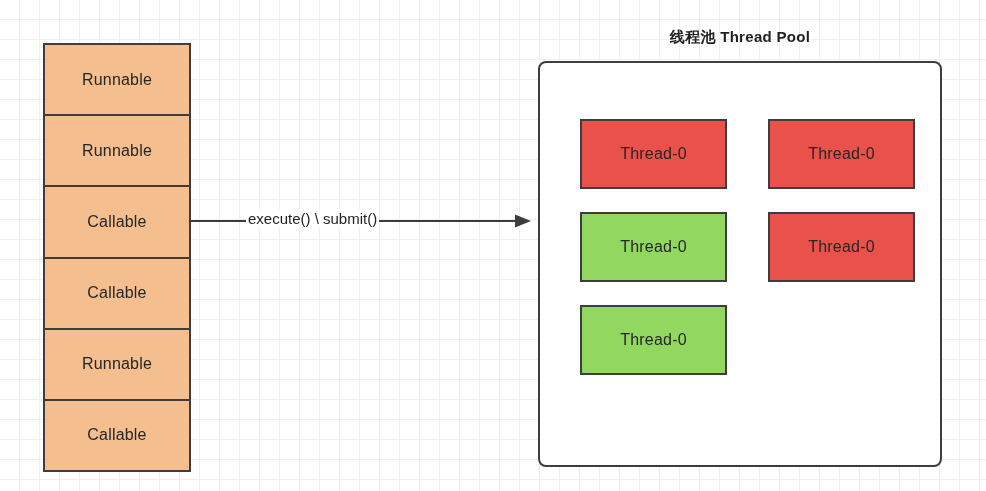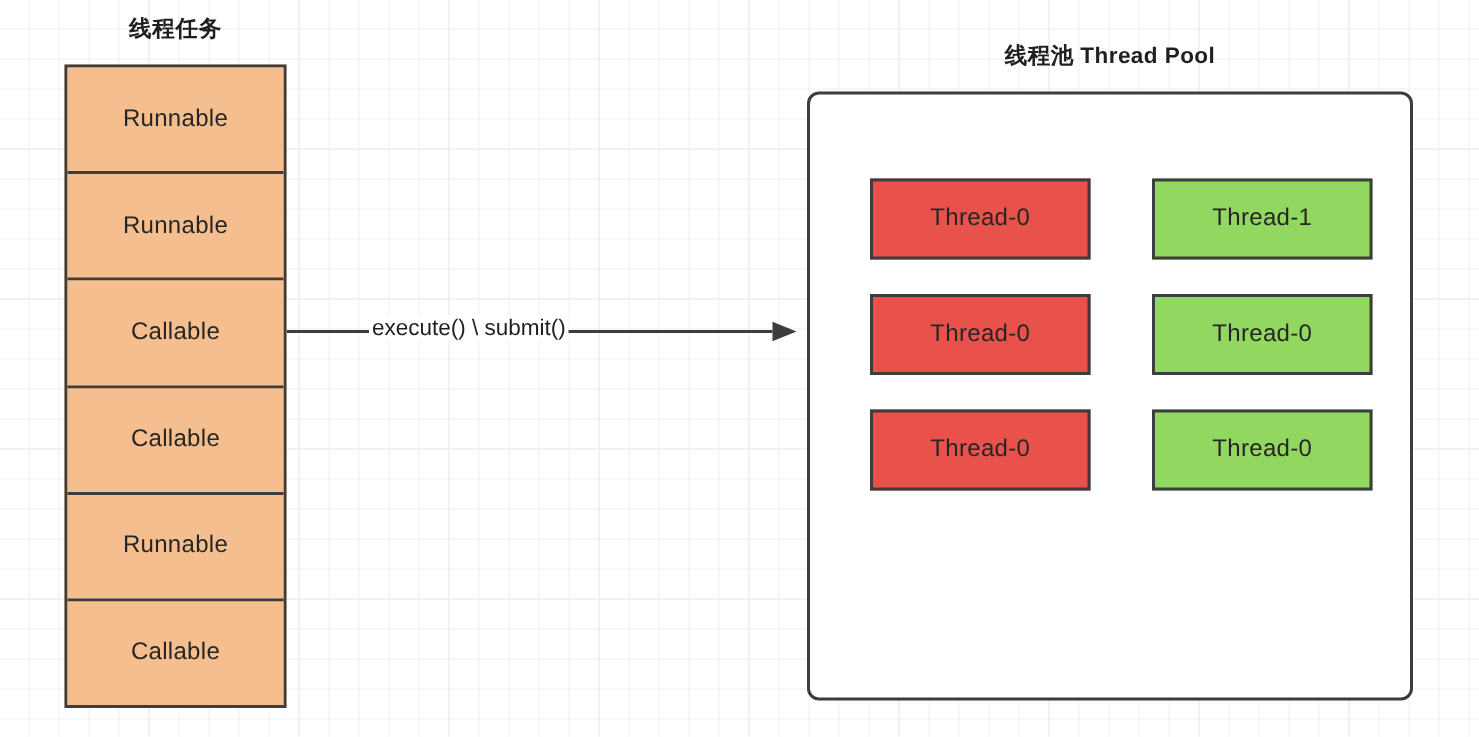--- a/index.html
+++ b/index.html
@@ -122,21 +122,21 @@
     position: absolute;
     left: 40px;
     top: 56px;
     width: 337px;
     display: grid;
     grid-template-columns: 147px 147px;
     grid-column-gap: 41px;
     grid-row-gap: 23px;
   }
   .thread-box {
-    height: 54px;
+    height: 70px;
     border: 2px solid #3d3d3d;
     box-sizing: border-box;
     display: flex;
     align-items: center;
     justify-content: center;
     font-size: 16px;
     color: #262626;
     letter-spacing: 0.2px;
   }
 
@@ -149,21 +149,20 @@
     color: #c3c6cb;
     white-space: nowrap;
     letter-spacing: 0.2px;
   }
 </style>
 </head>
 <body>
 
 <div id="canvas">
 
-  <div id="tasks-title">线程任务</div>
 
   <div id="task-stack">
     <div class="task-cell" style="background-color: rgb(244, 190, 142);">Runnable</div>
     <div class="task-cell" style="background-color: rgb(244, 190, 142);">Runnable</div>
     <div class="task-cell" style="background-color: rgb(244, 190, 142);">Callable</div>
     <div class="task-cell" style="background-color: rgb(244, 190, 142);">Callable</div>
     <div class="task-cell" style="background-color: rgb(244, 190, 142);">Runnable</div>
     <div class="task-cell" style="background-color: rgb(244, 190, 142);">Callable</div>
   </div>
 
@@ -173,21 +172,20 @@
       <polygon points="324,11.5 340,18 324,24.5" fill="#3d3d3d"></polygon>
     </svg>
   </div>
   <div id="pool-title">线程池 Thread Pool</div>
 
   <div id="arrow-label">execute() \ submit()</div>
 
   <div id="thread-pool">
     <div id="thread-grid">
       <div class="thread-box" style="background-color: rgb(232, 82, 74);">Thread-0</div>
-      <div class="thread-box" style="background-color: rgb(146, 216, 96);">Thread-1</div>
       <div class="thread-box" style="background-color: rgb(232, 82, 74);">Thread-0</div>
       <div class="thread-box" style="background-color: rgb(146, 216, 96);">Thread-0</div>
       <div class="thread-box" style="background-color: rgb(232, 82, 74);">Thread-0</div>
       <div class="thread-box" style="background-color: rgb(146, 216, 96);">Thread-0</div>
     </div>
   </div>
 
 
 </div>
 

